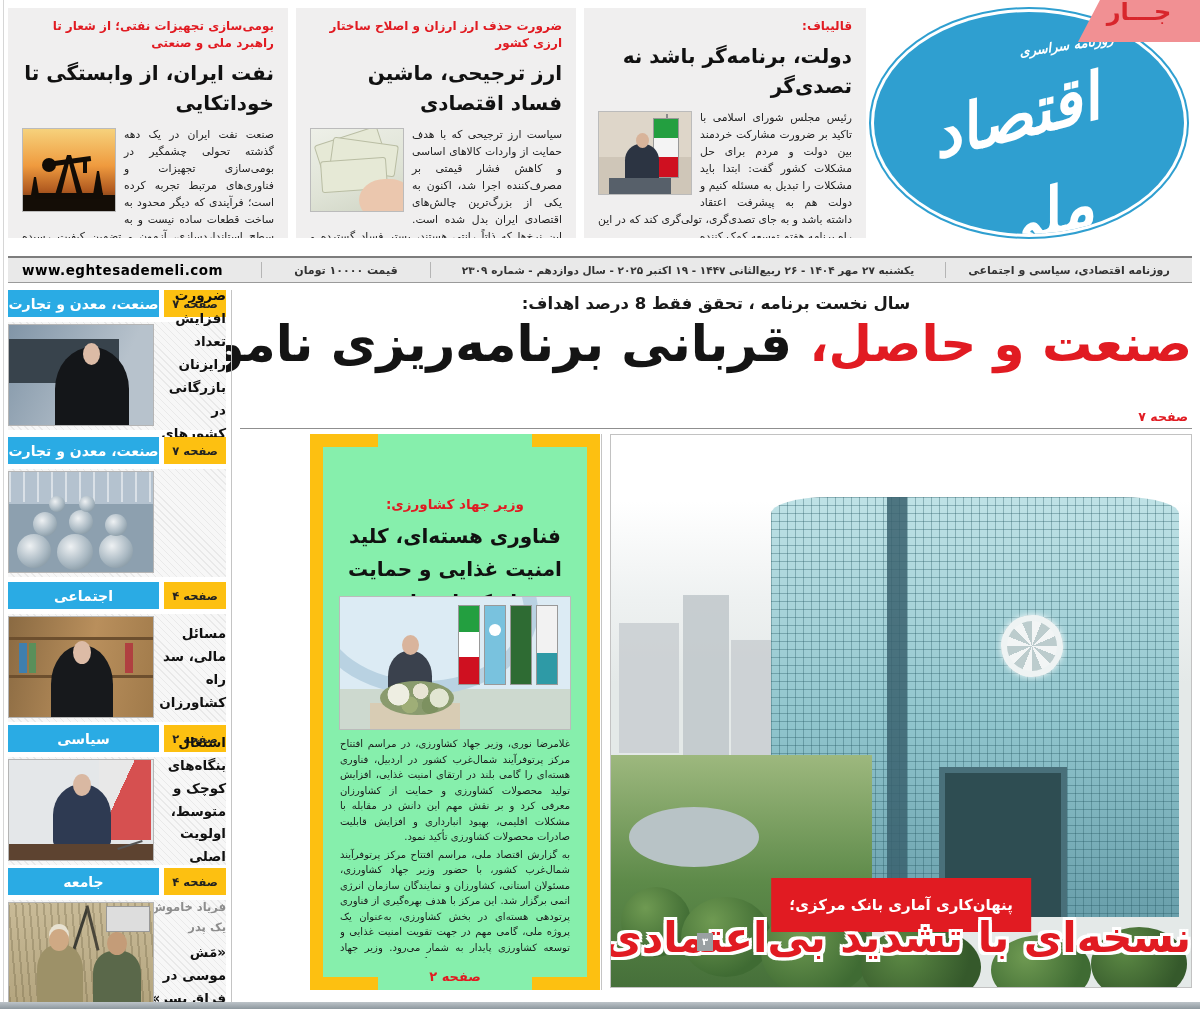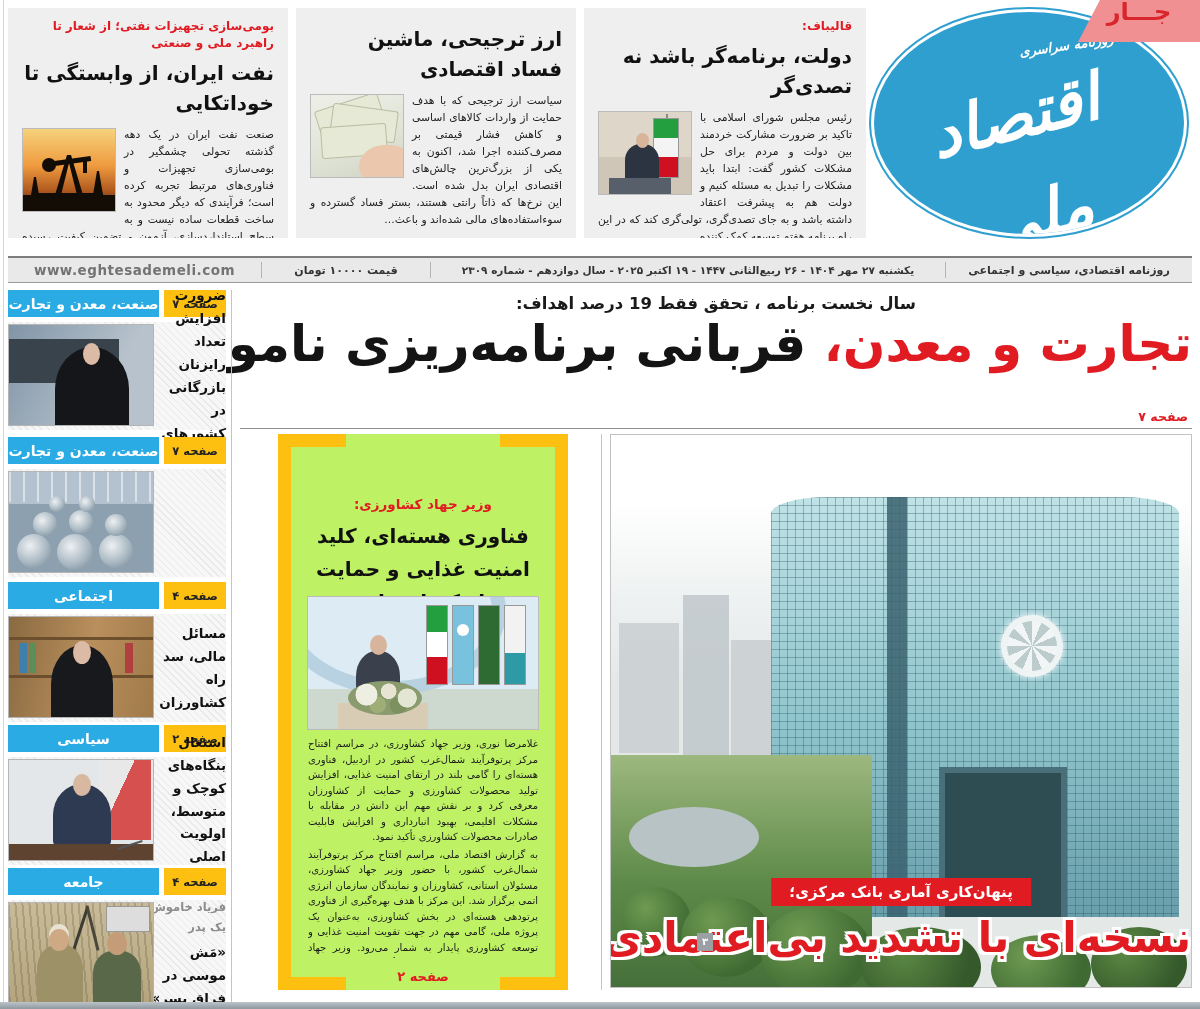--- a/index.html
+++ b/index.html
@@ -47,21 +47,21 @@
 
   
   .info-bar{position:absolute;left:8px;right:8px;top:256px;height:27px;background:#e9e9e9;
        border-top:2px solid #7d7d7d;border-bottom:1px solid #9a9a9a;display:flex;align-items:center;
        box-sizing:border-box;}
   .ib-cell{padding:0 14px;font-size:11px;font-weight:bold;color:#333;white-space:nowrap;}
   .ib-sep{width:1px;height:16px;background:#b5b5b5;}
   .ib-type{width:218px;text-align:center;}
   .ib-date{flex:1;text-align:center;font-size:10.5px;}
   .ib-price{width:140px;text-align:center;}
-  .ib-web{width:225px;text-align:center;direction:ltr;font-size:13.5px;color:#737373;letter-spacing:.5px;}
+  .ib-web{width:225px;direction:ltr;font-size:13.5px;color:#000000;letter-spacing:.5px;}
 
   
   .lead{position:absolute;right:8px;top:290px;width:952px;height:139px;border-bottom:1px solid #8f8f8f;box-sizing:border-box;}
   .lead-kicker{text-align:center;font-size:16.5px;font-weight:bold;color:#1a1a1a;margin-top:4px;}
   .lead-title{text-align:center;font-size:50px;font-weight:900;color:#141414;line-height:1.25;
        white-space:nowrap;letter-spacing:-1px;}
   .lead-title .red{color:#e11b22;}
   .lead-page{position:absolute;right:4px;bottom:4px;color:#e11b22;font-size:12.5px;font-weight:bold;}
 
   .div-v1{position:absolute;left:601px;top:434px;width:1px;height:556px;background:#c4c4c4;}
@@ -81,31 +81,31 @@
          repeating-linear-gradient(to right,rgba(35,85,95,.35) 0 1px,transparent 1px 8px),
          repeating-linear-gradient(to bottom,rgba(35,85,95,.35) 0 1px,transparent 1px 8px),
          linear-gradient(#bfe2e6 0%,#8fc4cc 55%,#699fab 100%);}
   .bldg-stripe{position:absolute;left:116px;top:0;width:20px;height:100%;background:#39626e;opacity:.85;}
   .bldg-door{position:absolute;left:168px;bottom:0;width:128px;height:150px;background:#2e4d52;
        border:6px solid #49707a;border-bottom:none;box-sizing:border-box;}
   .cb-logo{position:absolute;left:230px;top:118px;width:62px;height:62px;border-radius:50%;
        background:repeating-conic-gradient(#f2f5f5 0 22deg,#bccccd 22deg 45deg);
        box-shadow:inset 0 0 0 6px #eef3f3,0 0 6px rgba(255,255,255,.9);}
   .mp-kicker{position:absolute;left:50%;transform:translateX(-50%);top:443px;background:#e11b22;color:#fff;
-       font-size:15px;font-weight:bold;padding:5px 18px;white-space:nowrap;z-index:3;}
+       font-size:15px;font-weight:bold;padding:18px 18px;white-space:nowrap;z-index:3;}
   .mp-title{position:absolute;left:0;right:0;top:478px;text-align:center;color:#e11b22;font-size:42px;
        font-weight:900;white-space:nowrap;z-index:3;letter-spacing:-1px;
        text-shadow:-3px -3px 0 #fff,3px -3px 0 #fff,-3px 3px 0 #fff,3px 3px 0 #fff,
                    0 -3px 0 #fff,0 3px 0 #fff,-3px 0 0 #fff,3px 0 0 #fff,
                    -2px -2px 0 #fff,2px 2px 0 #fff,2px -2px 0 #fff,-2px 2px 0 #fff;}
   .mp-tab{position:absolute;right:478px;top:498px;width:16px;height:18px;background:#9aa0a3;color:#fff;
        font-size:10px;font-weight:bold;text-align:center;line-height:18px;z-index:4;}
 
   
-  .center-box{position:absolute;right:632px;top:434px;width:290px;height:556px;background:#bef264;}
+  .center-box{position:absolute;right:600px;top:434px;width:290px;height:556px;background:#86efac;}
   .yb{position:absolute;background:#fdc011;}
   .yb-l{right:0;top:0;width:13px;height:100%;}
   .yb-r{left:0;top:0;width:13px;height:100%;}
   .yb-tl{right:13px;top:0;width:55px;height:13px;}
   .yb-tr{left:13px;top:0;width:55px;height:13px;}
   .yb-bl{right:13px;bottom:0;width:55px;height:13px;}
   .yb-br{left:13px;bottom:0;width:55px;height:13px;}
   .cb-kicker{position:absolute;top:62px;left:0;right:0;text-align:center;color:#e11b22;
        font-size:13.5px;font-weight:bold;}
   .cb-title{position:absolute;top:86px;left:34px;right:34px;text-align:center;color:#111;
@@ -197,20 +197,21 @@
             <polygon points="4,50 7,32 9,32 12,50"></polygon>
           </g>
         </svg>
       </span>
       <span>صنعت نفت ایران در یک دهه گذشته تحولی چشمگیر در بومی‌سازی تجهیزات و فناوری‌های مرتبط تجربه کرده است؛ فرآیندی که دیگر محدود به ساخت قطعات ساده نیست و به سطح استانداردسازی، آزمون و تضمین کیفیت رسیده است. این دستاورد حاصل سیاست‌های راهبردی...</span>
     </div>
 
   </div>
 
   <div class="top-box" style="left:296px;width:280px;">
+    <div class="tb-kicker">ضرورت حذف ارز ارزان و اصلاح ساختار ارزی کشور</div>
     <div class="tb-title">ارز ترجیحی، ماشین فساد اقتصادی</div>
     <div class="tb-body">
       <span class="tb-photo ph-money">
         <span class="bill" style="left:6px;top:6px;transform:rotate(-18deg);"></span>
         <span class="bill" style="left:20px;top:12px;transform:rotate(8deg);"></span>
         <span class="bill" style="left:10px;top:30px;transform:rotate(-4deg);"></span>
         <span class="hand"></span>
       </span>
       <span>سیاست ارز ترجیحی که با هدف حمایت از واردات کالاهای اساسی و کاهش فشار قیمتی بر مصرف‌کننده اجرا شد، اکنون به یکی از بزرگ‌ترین چالش‌های اقتصادی ایران بدل شده است. این نرخ‌ها که ذاتاً رانتی هستند، بستر فساد گسترده و سوءاستفاده‌های مالی شده‌اند و باعث...</span>
     </div>
@@ -247,22 +248,22 @@
     <div class="ib-cell ib-type">روزنامه اقتصادی، سیاسی و اجتماعی</div>
     <div class="ib-sep"></div>
     <div class="ib-cell ib-date">یکشنبه ۲۷ مهر ۱۴۰۴ - ۲۶ ربیع‌الثانی ۱۴۴۷ - ۱۹ اکتبر ۲۰۲۵ - سال دوازدهم - شماره ۲۳۰۹</div>
     <div class="ib-sep"></div>
     <div class="ib-cell ib-price">قیمت ۱۰۰۰۰ تومان</div>
     <div class="ib-sep"></div>
     <div class="ib-cell ib-web">www.eghtesademeli.com</div>
   </div>
 
   <div class="lead">
-    <div class="lead-kicker">سال نخست برنامه ، تحقق فقط 19 درصد اهداف:</div>
-    <div class="lead-title"><span class="red">تجارت و معدن،</span><span> قربانی برنامه‌ریزی ناموفق</span></div>
+    <div class="lead-kicker">سال نخست برنامه ، تحقق فقط 8 درصد اهداف:</div>
+    <div class="lead-title"><span class="red">صنعت و حاصل،</span><span> قربانی برنامه‌ریزی ناموفق</span></div>
     <div class="lead-page">صفحه ۷</div>
   </div>
 
   <div class="div-v1"></div>
   <div class="div-v2"></div>
 
   <div class="main-photo">
     <div class="city" style="left:8px;top:188px;width:60px;height:130px;"></div>
     <div class="city" style="left:72px;top:160px;width:46px;height:160px;background:#bdc4c8;"></div>
     <div class="city" style="left:120px;top:205px;width:52px;height:118px;"></div>

